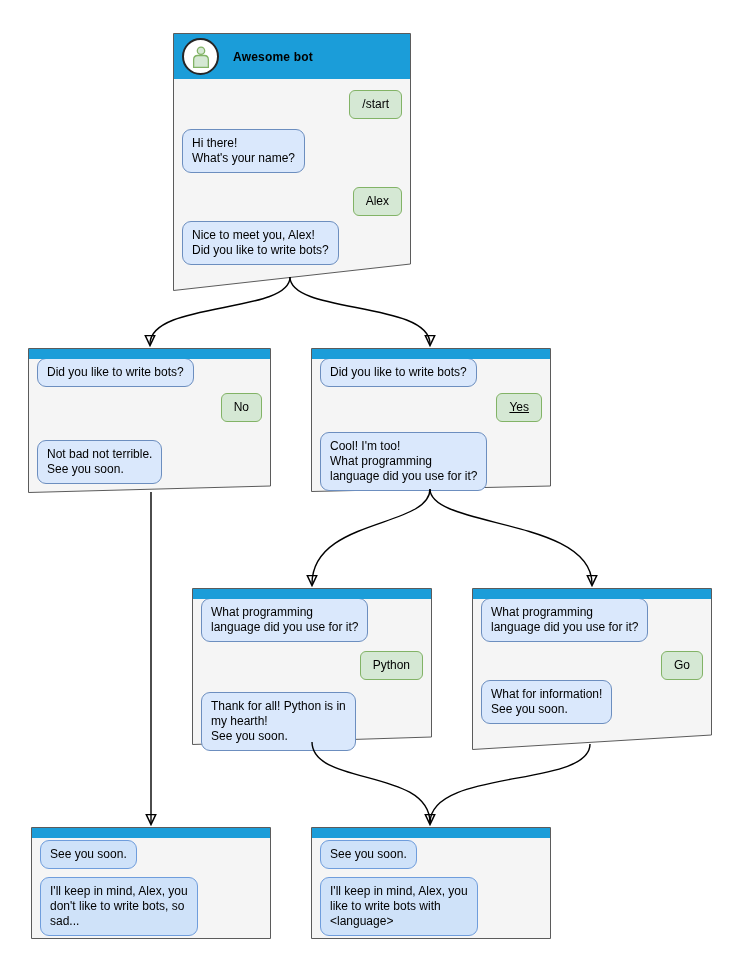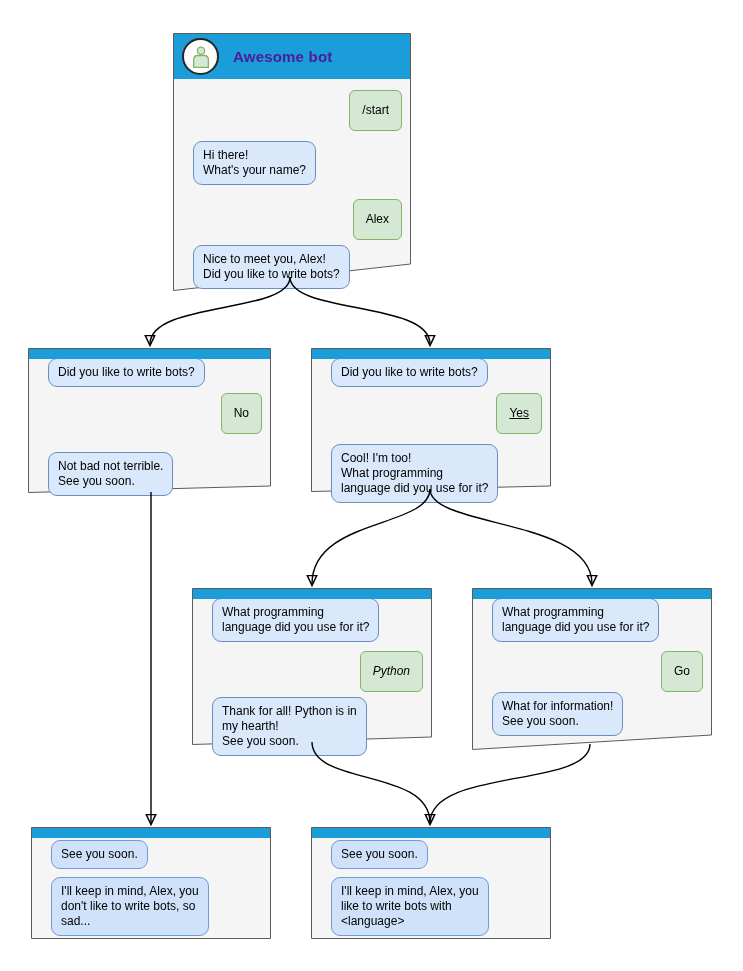--- a/index.html
+++ b/index.html
@@ -17,36 +17,36 @@
   .titlebar.big{
     height:45px;display:flex;align-items:center;gap:14px;padding-left:8px;
   }
   .avatar{
     width:37px;height:37px;border-radius:50%;background:#ffffff;
     border:2px solid #262626;box-sizing:border-box;
     display:flex;align-items:center;justify-content:center;flex:0 0 auto;
   }
   .avatar svg{width:26px;height:26px;}
   .avatar .person{fill:#d5e8d4;stroke:#82b366;stroke-width:1.2;}
-  .wtitle{color:#4c1d95;font-weight:bold;font-size:15px;letter-spacing:.2px;}
+  .wtitle{color:#000000;font-weight:bold;font-size:12px;letter-spacing:.2px;}
   .content{
     position:relative;z-index:1;display:flex;flex-direction:column;
     padding:0 9px;box-sizing:border-box;
   }
   .msg{
     font-size:12px;line-height:15px;white-space:pre-line;
     padding:6px 9px;box-sizing:border-box;width:max-content;max-width:178px;
   }
   .msg.bot{
-    align-self:flex-start;background:#dae8fc;border:1px solid #6c8ebf;border-radius:9px;margin-left:11px;
+    align-self:flex-start;background:#dae8fc;border:1px solid #6c8ebf;border-radius:9px;
   }
   .msg.bot.strong{background:#cfe2f9;border-color:#6f9ddc;}
   .msg.user{
     align-self:flex-end;background:#d5e8d4;border:1px solid #82b366;border-radius:6px;
-    min-width:30px;padding:12px 12px;
+    min-width:30px;padding:6px 12px;
   }
   #connectors{position:absolute;left:0;top:0;z-index:3;pointer-events:none;}
   #connectors path{fill:none;stroke:#000000;stroke-width:1.4;}
 </style>
 </head>
 <body>
 
 <div id="canvas">
 
   <svg id="connectors" width="743" height="971">
@@ -115,21 +115,21 @@
   </div>
 
   <div class="card" style="left:192px;top:588px;width:240px;height:157px;">
     <svg class="card-shape" width="240" height="157">
       <polygon points="0.5,0.5 239.5,0.5 239.5,149 0.5,156.5"></polygon>
     </svg>
     <div class="titlebar"></div>
     <div class="content" style="padding-top:10px;">
       <div class="msg bot" style="margin-bottom:9px;">What programming
 language did you use for it?</div>
-      <div class="msg user" style="margin-bottom:5px;font-style:italic;">Python</div>
+      <div class="msg user" style="margin-bottom:12px;">Python</div>
       <div class="msg bot">Thank for all! Python is in
 my hearth!
 See you soon.</div>
     </div>
   </div>
 
   <div class="card" style="left:472px;top:588px;width:240px;height:162px;">
     <svg class="card-shape" width="240" height="162">
       <polygon points="0.5,0.5 239.5,0.5 239.5,147 0.5,161.5"></polygon>
     </svg>

